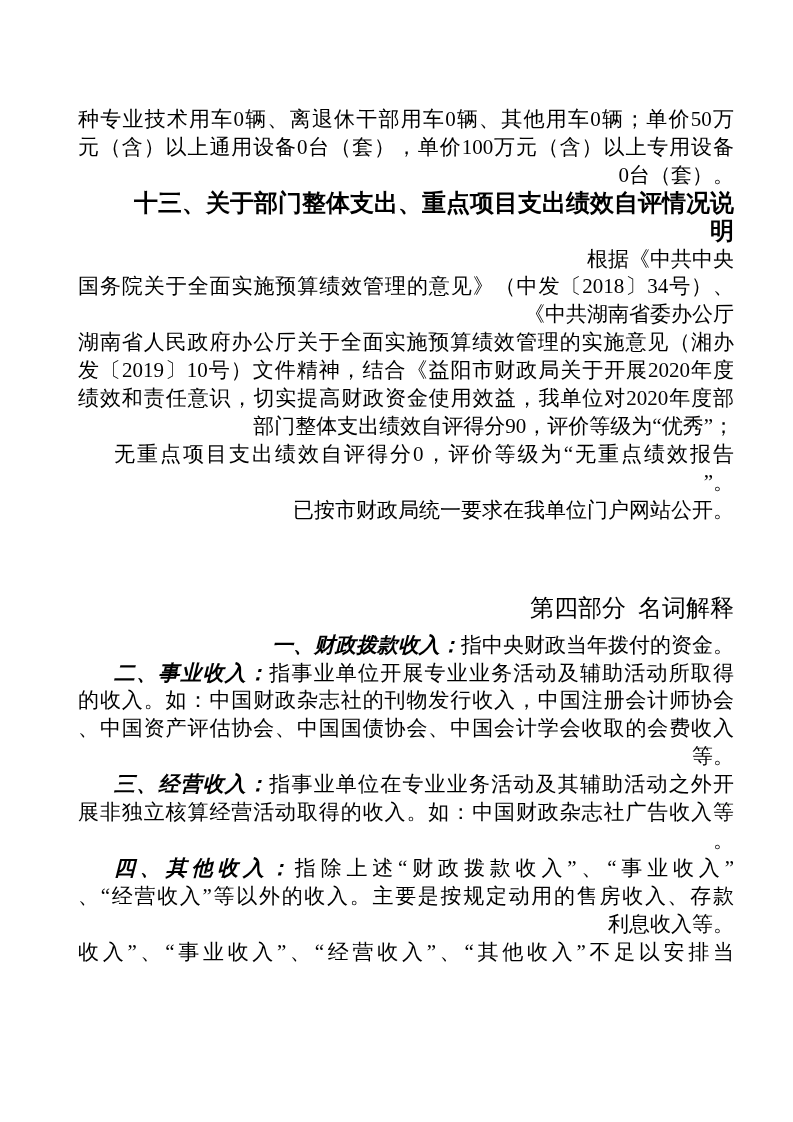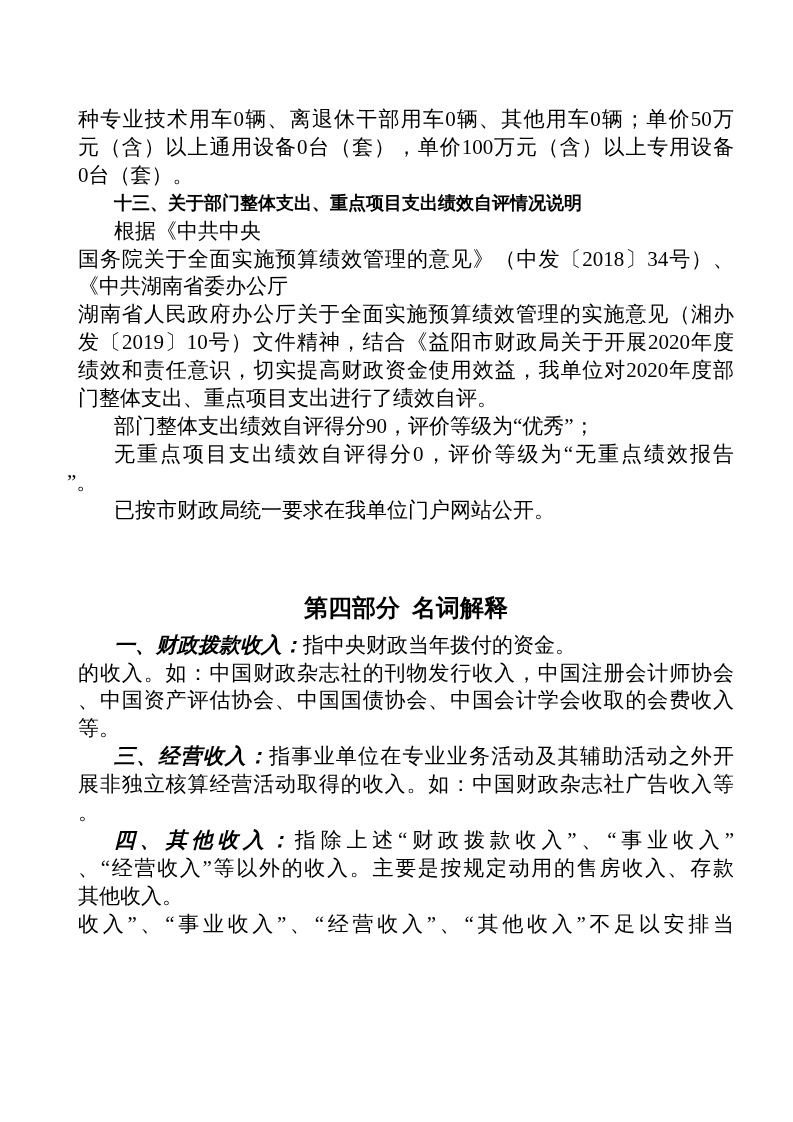--- a/index.html
+++ b/index.html
@@ -22,40 +22,39 @@
     width: 656px;
     font-family: "Liberation Serif", "DejaVu Serif", serif;
     font-size: 21px;
     line-height: 27.9px;
     color: #000000;
     margin-top: 12px;
   }
   .block { margin: 0; }
   .line {
     min-height: 27.9px;
-    text-align: left;
+    text-align: right;
   }
   .line.just {
     text-align: justify;
     text-align-last: justify;
   }
   .line.indent { text-indent: 36px; }
   .line.hang { margin-left: -11px; }
   .b { font-weight: bold; font-style: italic; }
   .heading .line {
     font-weight: bold;
-    font-size: 18px;
+    font-size: 24px;
   }
   .title {
     margin-top: 65px;
     margin-bottom: 6px;
   }
   .title .line {
-    text-align: center;
-    font-weight: bold;
+    font-weight: normal;
     font-size: 24px;
     line-height: 36px;
     min-height: 36px;
   }
 </style>
 </head>
 <body>
 
 <div class="page">
   <div class="content" id="doc">
@@ -67,50 +66,50 @@
       <div class="block heading">
         <div class="line indent">十三、关于部门整体支出、重点项目支出绩效自评情况说明</div>
       </div>
       <div class="block para">
         <div class="line indent">根据《中共中央</div>
         <div class="line just">国务院关于全面实施预算绩效管理的意见》（中发〔2018〕34号）、</div>
         <div class="line">《中共湖南省委办公厅</div>
         <div class="line just">湖南省人民政府办公厅关于全面实施预算绩效管理的实施意见（湘办</div>
         <div class="line just">发〔2019〕10号）文件精神，结合《益阳市财政局关于开展2020年度</div>
         <div class="line just">绩效和责任意识，切实提高财政资金使用效益，我单位对2020年度部</div>
-        <div class="line">门整体支出、重点项目支出进行了绩效自评。</div>
       </div>
       <div class="block para">
         <div class="line indent">部门整体支出绩效自评得分90，评价等级为“优秀”；</div>
       </div>
       <div class="block para">
         <div class="line just indent">无重点项目支出绩效自评得分0，评价等级为“无重点绩效报告</div>
         <div class="line hang">”。</div>
       </div>
       <div class="block para">
         <div class="line indent">已按市财政局统一要求在我单位门户网站公开。</div>
       </div>
       <div class="block title">
         <div class="line">第四部分 名词解释</div>
       </div>
       <div class="block para">
         <div class="line indent"><span class="b">一、财政拨款收入：</span>指中央财政当年拨付的资金。</div>
       </div>
       <div class="block para">
+        <div class="line just indent"><span class="b">二、事业收入：</span>指事业单位开展专业业务活动及辅助活动所取得</div>
         <div class="line just">的收入。如：中国财政杂志社的刊物发行收入，中国注册会计师协会</div>
         <div class="line just">、中国资产评估协会、中国国债协会、中国会计学会收取的会费收入</div>
         <div class="line">等。</div>
       </div>
       <div class="block para">
         <div class="line just indent"><span class="b">三、经营收入：</span>指事业单位在专业业务活动及其辅助活动之外开</div>
         <div class="line just">展非独立核算经营活动取得的收入。如：中国财政杂志社广告收入等</div>
         <div class="line">。</div>
       </div>
       <div class="block para">
         <div class="line just indent"><span class="b">四、其他收入：</span>指除上述“财政拨款收入”、“事业收入”</div>
         <div class="line just">、“经营收入”等以外的收入。主要是按规定动用的售房收入、存款</div>
-        <div class="line">其他收入。</div>
+        <div class="line">利息收入等。</div>
       </div>
       <div class="block para">
         <div class="line just">收入”、“事业收入”、“经营收入”、“其他收入”不足以安排当</div>
       </div>
     </div>
 </div>
 
 </body></html>

